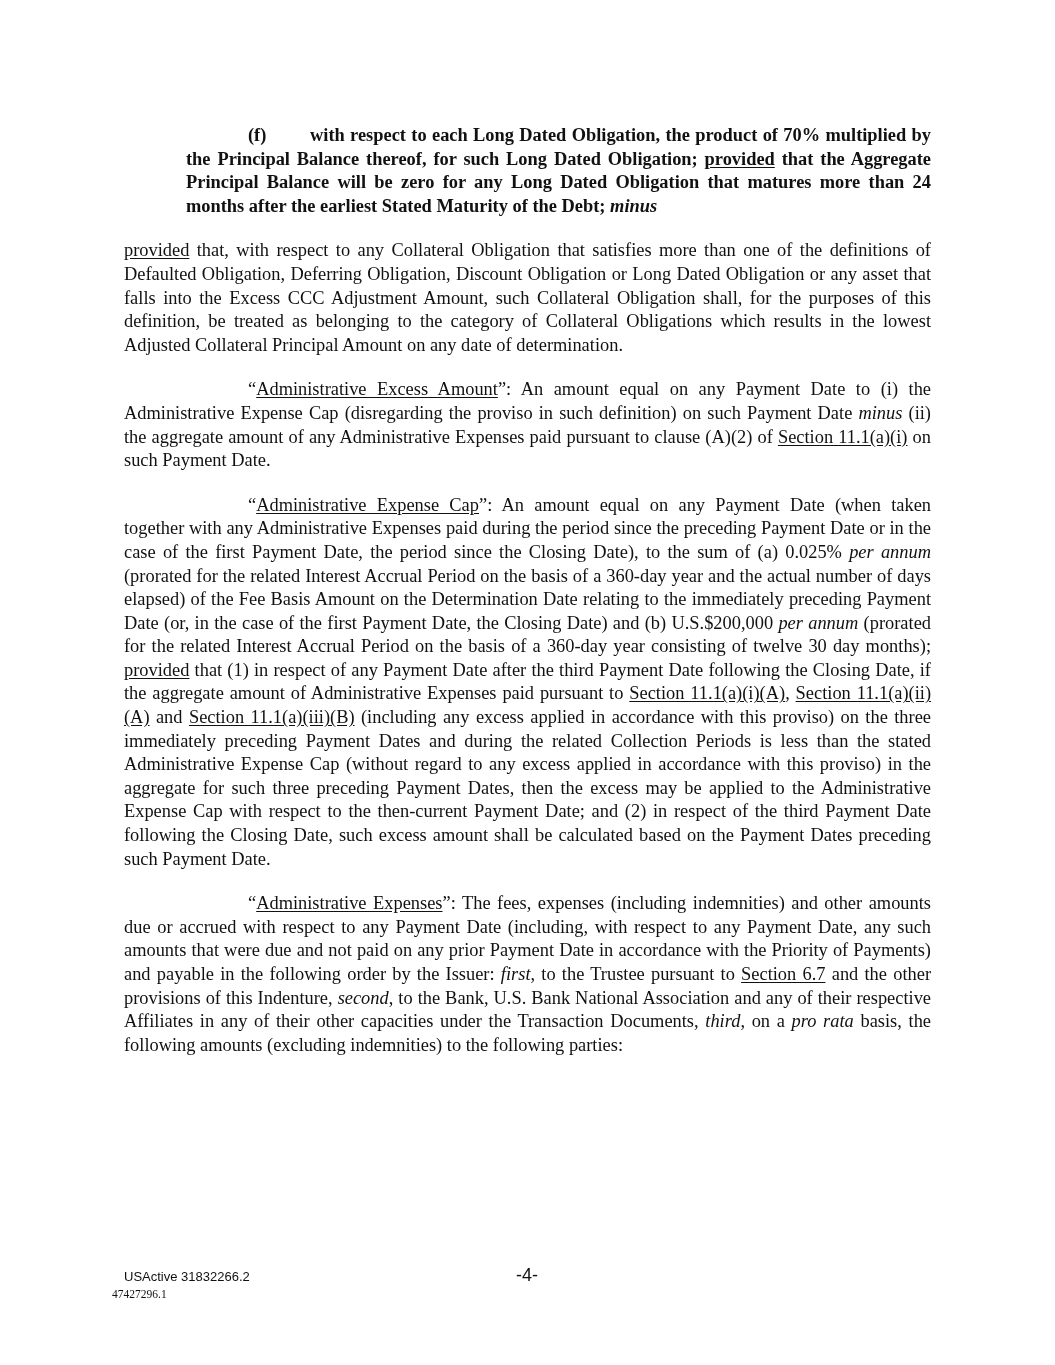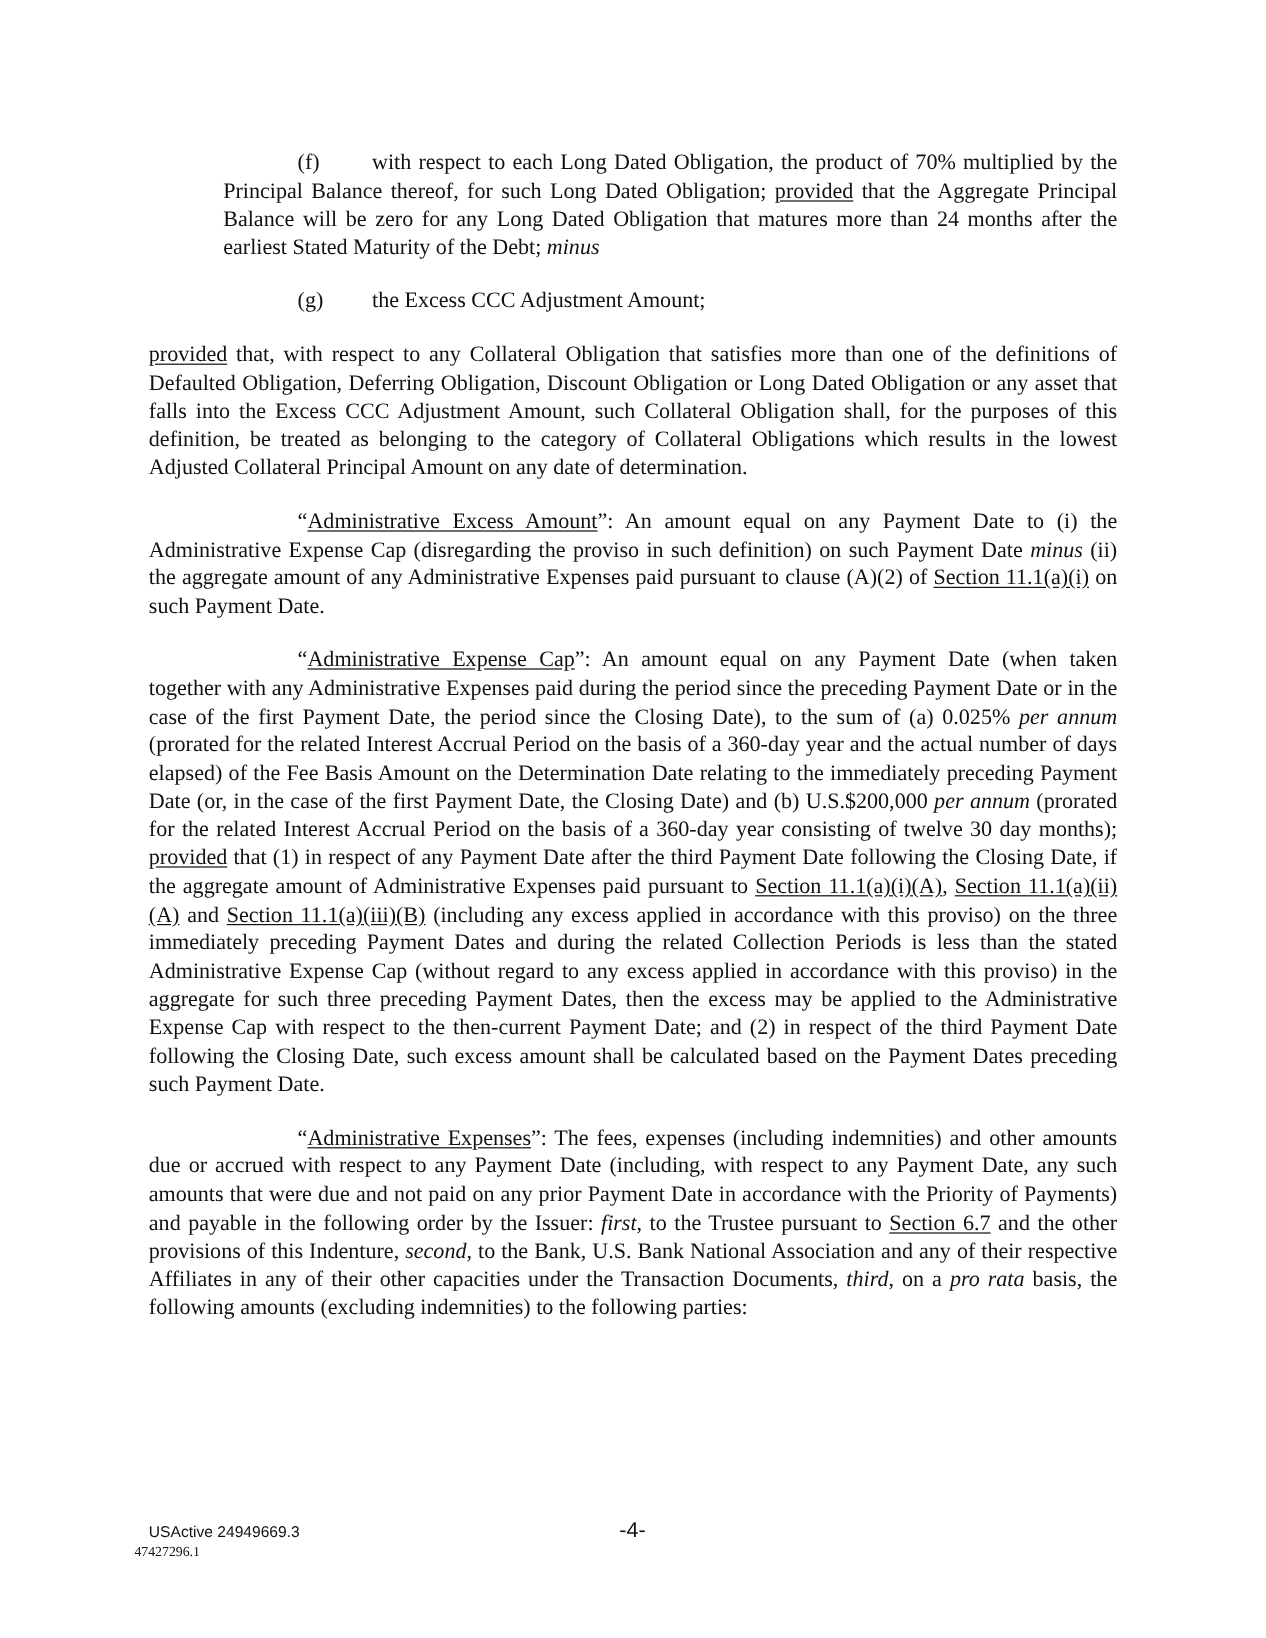--- a/index.html
+++ b/index.html
@@ -3,21 +3,21 @@
 <meta charset="utf-8">
 <style>
   html, body { margin: 0; padding: 0; background: #ffffff; }
   body { width: 1055px; height: 1365px; position: relative; overflow: hidden; }
   .page {
     position: absolute; left: 124px; top: 124px; width: 807px;
     font-family: "Liberation Serif", serif; font-size: 18.4px; line-height: 23.6px;
     color: #111111;
   }
   .para { margin: 0; text-align: justify; }
-  .sub { padding-left: 62px; margin-bottom: 21px; }
+  .sub { padding-left: 62px; margin-bottom: 21px; font-weight: bold; }
   .sub .label { display: inline-block; width: 62px; margin-left: 62px; }
   .def { text-indent: 124px; margin-bottom: 21px; }
   .plain { margin-bottom: 21px; }
   .u { text-decoration: underline; text-underline-offset: 2px; }
   .i { font-style: italic; }
   .footer-left {
     position: absolute; left: 124px; top: 1269px;
     font-family: "Liberation Sans", sans-serif; font-size: 13px; color: #111;
   }
   .footer-left2 {
@@ -27,22 +27,21 @@
   .footer-page {
     position: absolute; left: 516px; top: 1265px;
     font-family: "Liberation Sans", sans-serif; font-size: 18px; color: #111;
   }
 </style>
 </head>
 <body>
 
 <div class="page">
   <p class="para sub" style="padding-left: 62px; text-indent: 0px;"><span class="label" style="margin-left: 62px; width: 62px;">(f)</span><span>with respect to each Long Dated Obligation, the product of 70% multiplied by the Principal Balance thereof, for such Long Dated Obligation; </span><span class="u">provided</span><span> that the Aggregate Principal Balance will be zero for any Long Dated Obligation that matures more than 24 months after the earliest Stated Maturity of the Debt; </span><span class="i">minus</span></p>
-  <p class="para sub" style="padding-left: 62px; text-indent: 0px;"><span class="label" style="margin-left: 62px; width: 62px;">(g)</span><span>the Excess CCC Adjustment Amount;</span></p>
   <p class="para plain"><span class="u">provided</span><span> that, with respect to any Collateral Obligation that satisfies more than one of the definitions of Defaulted Obligation, Deferring Obligation, Discount Obligation or Long Dated Obligation or any asset that falls into the Excess CCC Adjustment Amount, such Collateral Obligation shall, for the purposes of this definition, be treated as belonging to the category of Collateral Obligations which results in the lowest Adjusted Collateral Principal Amount on any date of determination.</span></p>
   <p class="para def"><span>“</span><span class="u">Administrative Excess Amount</span><span>”:  An amount equal on any Payment Date to (i) the Administrative Expense Cap (disregarding the proviso in such definition) on such Payment Date </span><span class="i">minus</span><span> (ii) the aggregate amount of any Administrative Expenses paid pursuant to clause (A)(2) of </span><span class="u">Section 11.1(a)(i)</span><span> on such Payment Date.</span></p>
   <p class="para def"><span>“</span><span class="u">Administrative Expense Cap</span><span>”:  An amount equal on any Payment Date (when taken together with any Administrative Expenses paid during the period since the preceding Payment Date or in the case of the first Payment Date, the period since the Closing Date), to the sum of (a) 0.025% </span><span class="i">per annum</span><span> (prorated for the related Interest Accrual Period on the basis of a 360-day year and the actual number of days elapsed) of the Fee Basis Amount on the Determination Date relating to the immediately preceding Payment Date (or, in the case of the first Payment Date, the Closing Date) and (b) U.S.$200,000 </span><span class="i">per annum</span><span> (prorated for the related Interest Accrual Period on the basis of a 360-day year consisting of twelve 30 day months); </span><span class="u">provided</span><span> that (1) in respect of any Payment Date after the third Payment Date following the Closing Date, if the aggregate amount of Administrative Expenses paid pursuant to </span><span class="u">Section 11.1(a)(i)(A)</span><span>, </span><span class="u">Section 11.1(a)(ii)(A)</span><span> and </span><span class="u">Section 11.1(a)(iii)(B)</span><span> (including any excess applied in accordance with this proviso) on the three immediately preceding Payment Dates and during the related Collection Periods is less than the stated Administrative Expense Cap (without regard to any excess applied in accordance with this proviso) in the aggregate for such three preceding Payment Dates, then the excess may be applied to the Administrative Expense Cap with respect to the then-current Payment Date; and (2) in respect of the third Payment Date following the Closing Date, such excess amount shall be calculated based on the Payment Dates preceding such Payment Date.</span></p>
   <p class="para def"><span>“</span><span class="u">Administrative Expenses</span><span>”:  The fees, expenses (including indemnities) and other amounts due or accrued with respect to any Payment Date (including, with respect to any Payment Date, any such amounts that were due and not paid on any prior Payment Date in accordance with the Priority of Payments) and payable in the following order by the Issuer:  </span><span class="i">first</span><span>, to the Trustee pursuant to </span><span class="u">Section 6.7</span><span> and the other provisions of this Indenture, </span><span class="i">second</span><span>, to the Bank, U.S. Bank National Association and any of their respective Affiliates in any of their other capacities under the Transaction Documents, </span><span class="i">third</span><span>, on a </span><span class="i">pro rata</span><span> basis, the following amounts (excluding indemnities) to the following parties:</span></p>
 </div>
 
-<div class="footer-left">USActive 24949669.3</div>
+<div class="footer-left">USActive 31832266.2</div>
 <div class="footer-left2">47427296.1</div>
 <div class="footer-page">-4-</div>
 
 </body></html>

